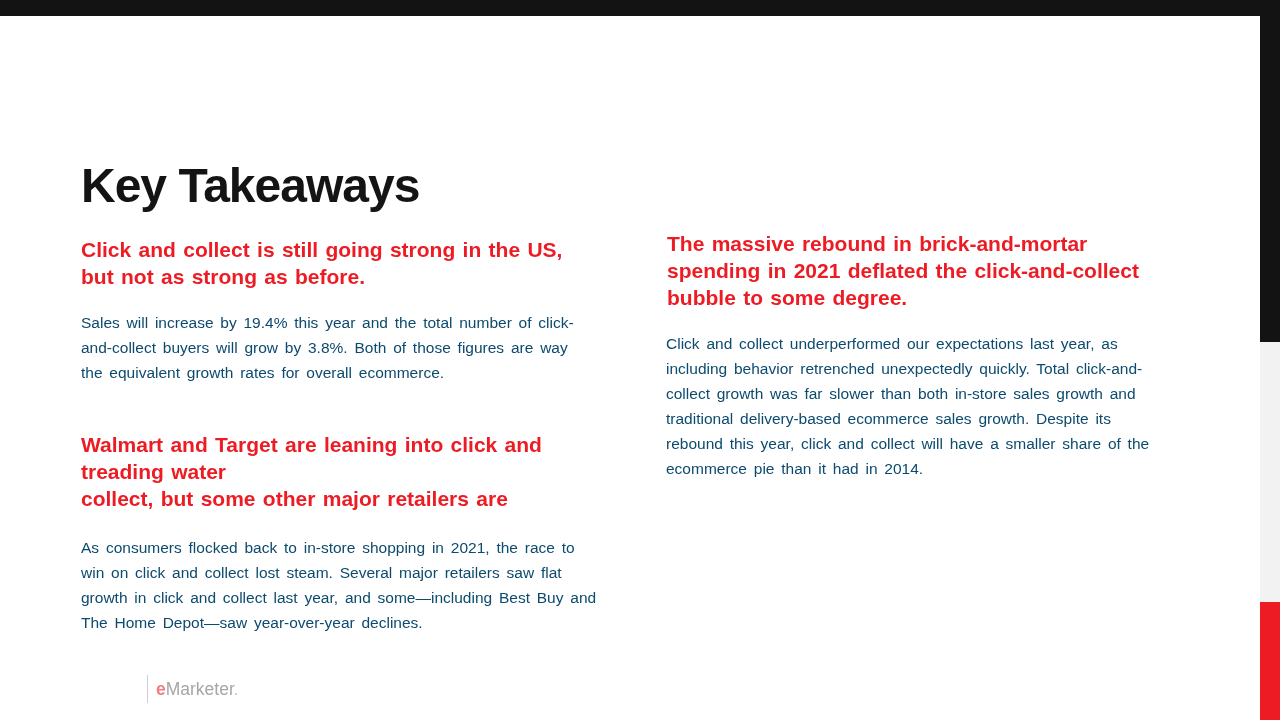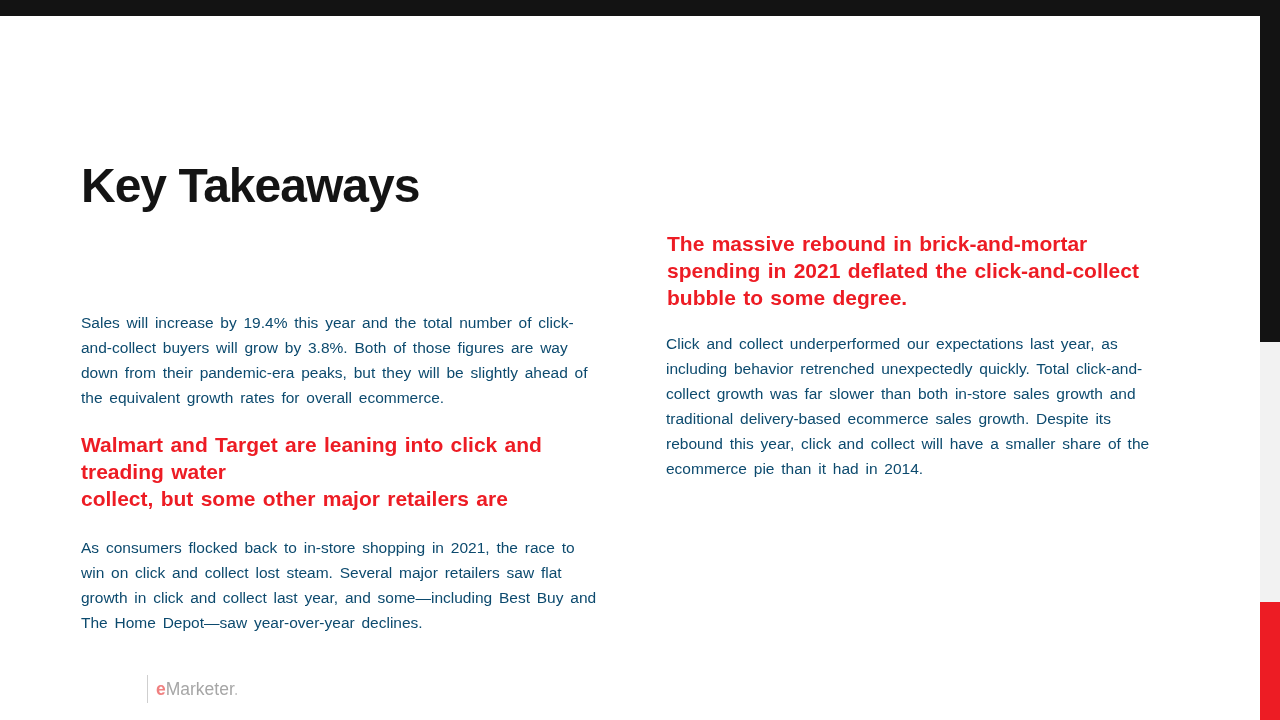--- a/index.html
+++ b/index.html
@@ -101,24 +101,27 @@
 <div class="slide">
 
   <div class="topbar"></div>
 
   <div class="rail-seg rail-black"></div>
   <div class="rail-seg rail-gray"></div>
   <div class="rail-seg rail-red"></div>
 
   <h1 class="page-title">Key Takeaways</h1>
 
+  <div class="tk-heading h-s0">
+      <div class="line">Click and collect is still going strong in the US,</div>
+      <div class="line">but not as strong as before.</div>
+    </div>
   <div class="tk-body b-s0">
       <div class="line">Sales will increase by 19.4% this year and the total number of click-</div>
       <div class="line">and-collect buyers will grow by 3.8%. Both of those figures are way</div>
-      <div class="line">down from their pandemic-era peaks, but they will be slightly ahead of</div>
       <div class="line">the equivalent growth rates for overall ecommerce.</div>
     </div>
 
   <div class="tk-heading h-s1">
       <div class="line">Walmart and Target are leaning into click and</div>
       <div class="line">treading water</div>
       <div class="line">collect, but some other major retailers are</div>
     </div>
   <div class="tk-body b-s1">
       <div class="line">As consumers flocked back to in-store shopping in 2021, the race to</div>

